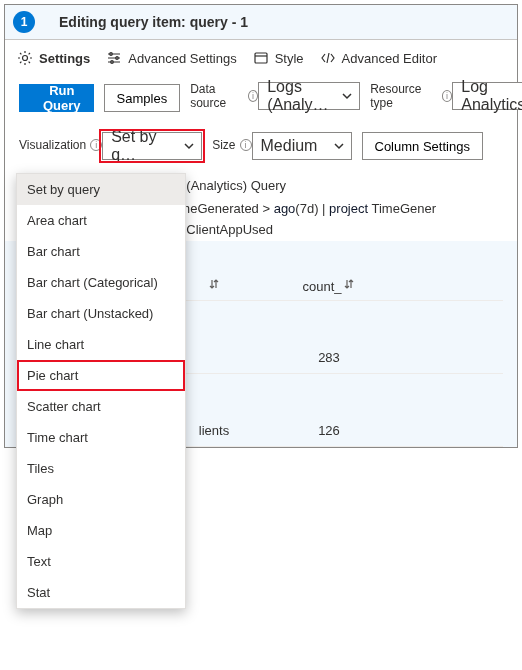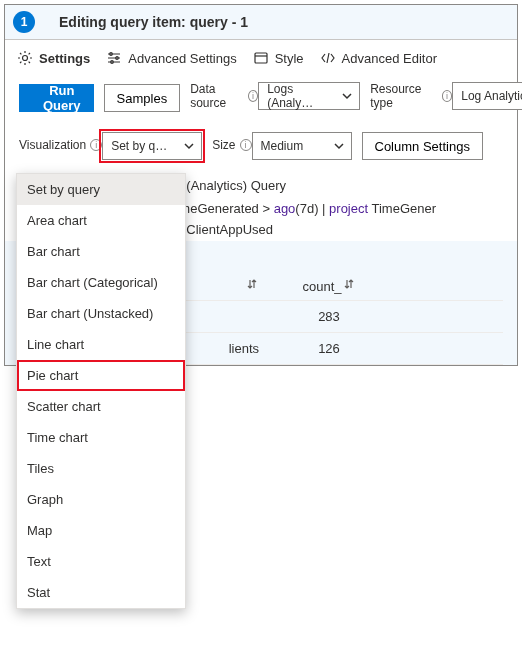--- a/index.html
+++ b/index.html
@@ -13,38 +13,38 @@
   .tab.active span { font-weight: 600; }
   .icon { width: 16px; height: 16px; display: inline-flex; align-items: center; justify-content: center; }
   .icon svg { width: 16px; height: 16px; stroke: #323130; fill: none; stroke-width: 1.2; }
   .controls-area { background: #fff; padding: 4px 14px 8px 14px; position: relative; }
   .row { display: flex; align-items: flex-end; gap: 10px; margin-top: 4px; }
   .field { display: flex; flex-direction: row; }
   .field-label { font-size: 12px; color: #323130; margin-bottom: 2px; display:flex; align-items:center; gap:4px;}
   .info-icon { width:12px; height:12px; border:1px solid #8a8886; border-radius:50%; display:inline-flex; align-items:center; justify-content:center; font-size:9px; color:#8a8886; }
   .btn { height: 28px; padding: 0 12px; border: 1px solid #8a8886; background: #fff; font-size: 13px; display:flex; align-items:center; cursor:pointer; }
   .btn.primary { background: #0078d4; color: #fff; border-color: #0078d4; font-weight:600;padding-left:23px;}
-  .select { height: 28px; border: 1px solid #8a8886; background: #fff; padding: 0 6px 0 8px; display:flex; align-items:center; justify-content:space-between; font-size:12px; cursor:pointer; min-width:100px; gap:6px;}
+  .select { height: 28px; border: 1px solid #8a8886; background: #fff; padding: 0 6px 0 8px; display:flex; align-items:center; justify-content:space-between; font-size:16px; cursor:pointer; min-width:100px; gap:6px;}
   .chev { width:12px; height:12px; display:inline-flex; }
   .chev svg { width:12px; height:12px; stroke:#323130; fill:none; stroke-width:1.5;}
   .hl-red { outline: 2px solid #e81123; outline-offset: 1px; }
   .dropdown { position:absolute; left:16px; top:173px; width:170px; background:#fff; box-shadow: 0 4px 12px rgba(0,0,0,0.25); border:1px solid #e1dfdd; z-index:5;}
   .dd-item { padding: 8px 10px; font-size:13px; cursor:pointer; }
   .dd-item.selected { background:#edebe9; }
   .dd-item.hl { outline:2px solid #e81123; outline-offset:-2px; }
   .query-area { background:#fff; padding: 6px 14px 0 14px; }
   .query-caption { font-size:13px; margin: 4px 0 6px 150px; }
   .code { font-family: Consolas, monospace; font-size:13px; white-space: pre; overflow:hidden; margin-left:150px; line-height:1.6;}
-  .kw-blue { color:#4c1d95; }
+  .kw-blue { color:#0f172a; }
   .results { margin: 30px 14px 0 14px; }
   .res-header { display:flex; gap:30px; font-size:13px; padding:6px 0; border-bottom:1px solid #edebe9; margin-left:150px;}
   .sort { width:14px; height:14px; display:inline-flex;}
   .sort svg{width:14px;height:14px;stroke:#605e5c;fill:none;stroke-width:1.2;}
-  .res-row { display:flex; gap:30px; font-size:13px; padding:8px 0; border-bottom:1px solid #edebe9; margin-left:150px;}
-  .res-col1 { width:90px; text-align:right;}
+  .res-row { display:flex; gap:30px; font-size:13px; padding:8px 0; border-bottom:1px solid #edebe9; margin-left:150px;margin-top:41px;}
+  .res-col1 { width:90px; text-align:center;}
   .res-col2 { width:80px; text-align:center;}
 </style>
 </head>
 <body>
 
 <div class="panel">
   <div class="header-row">
     <div class="step-badge">1</div>
     <div class="header-title">Editing query item: query - 1</div>
   </div>

